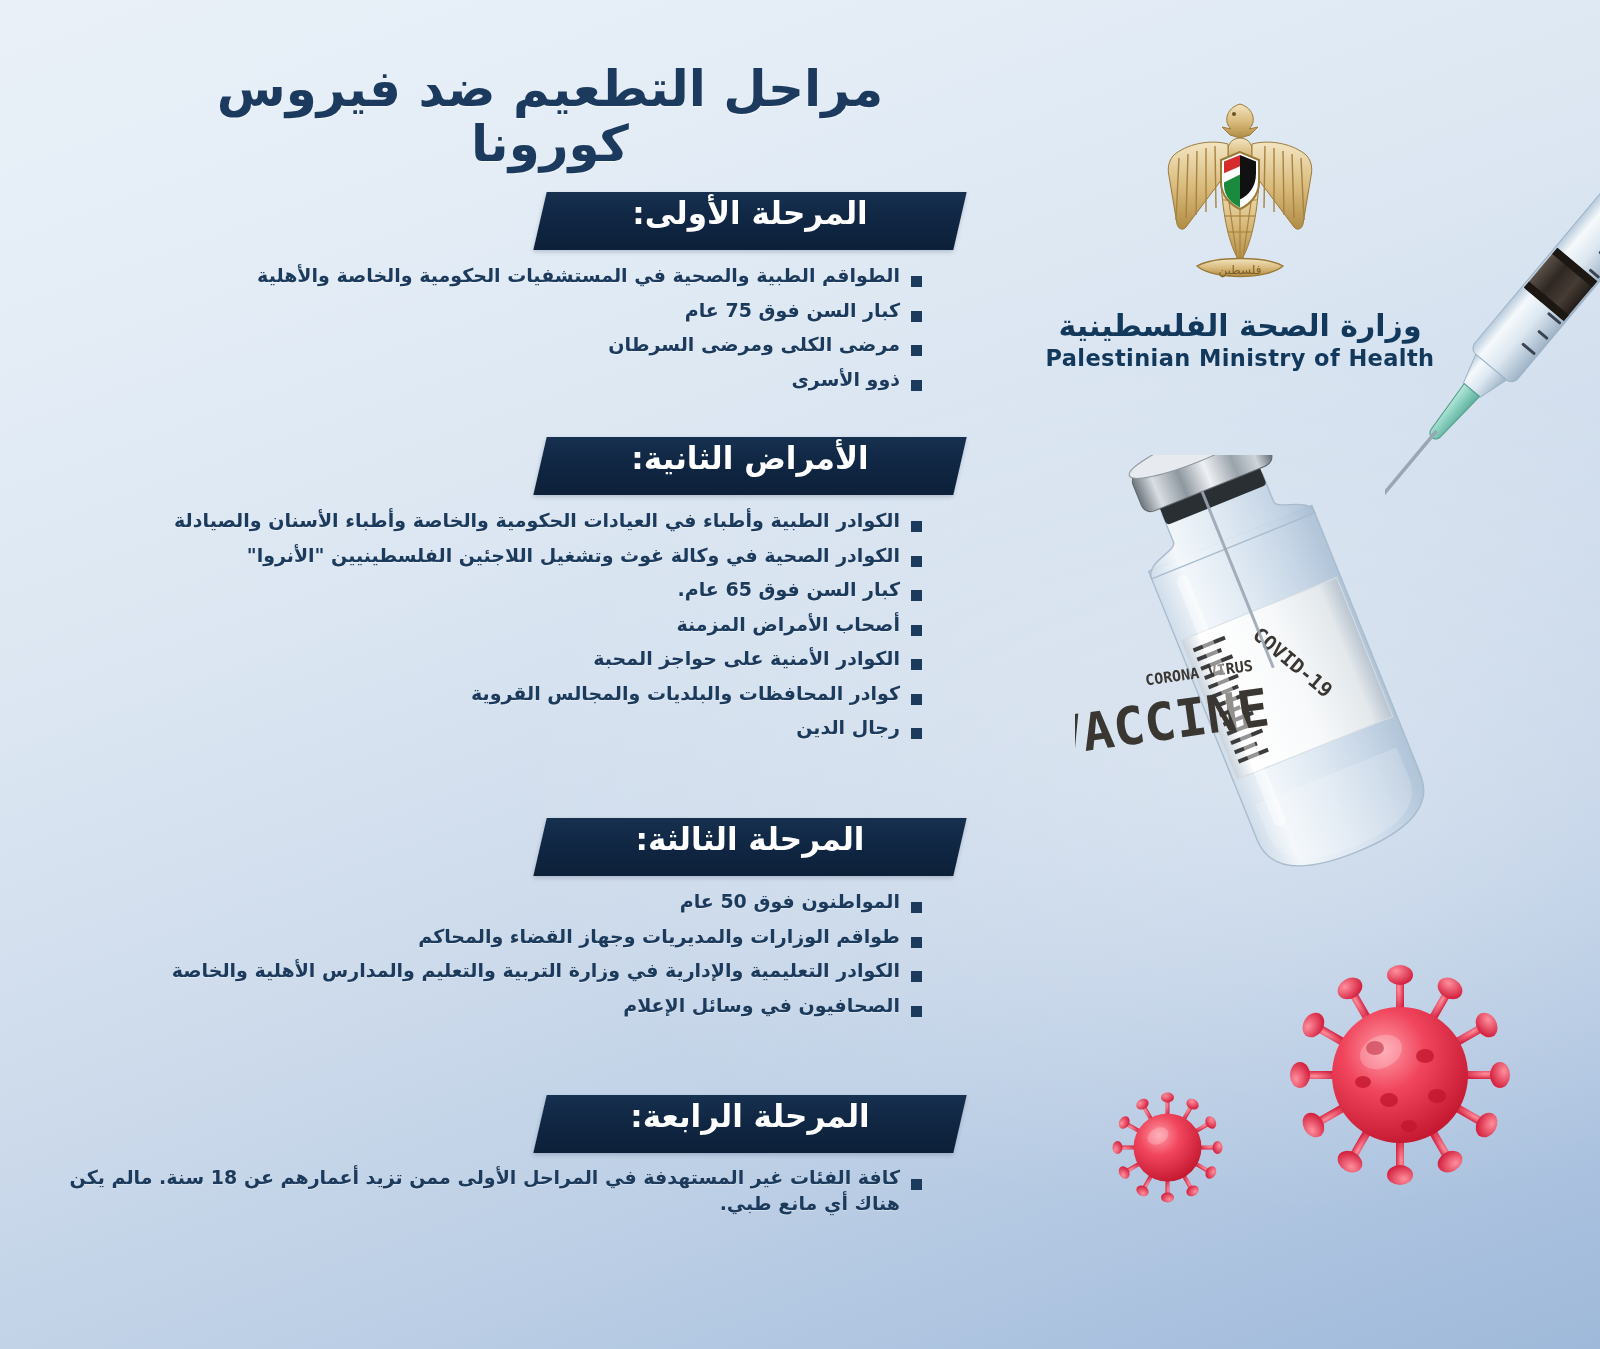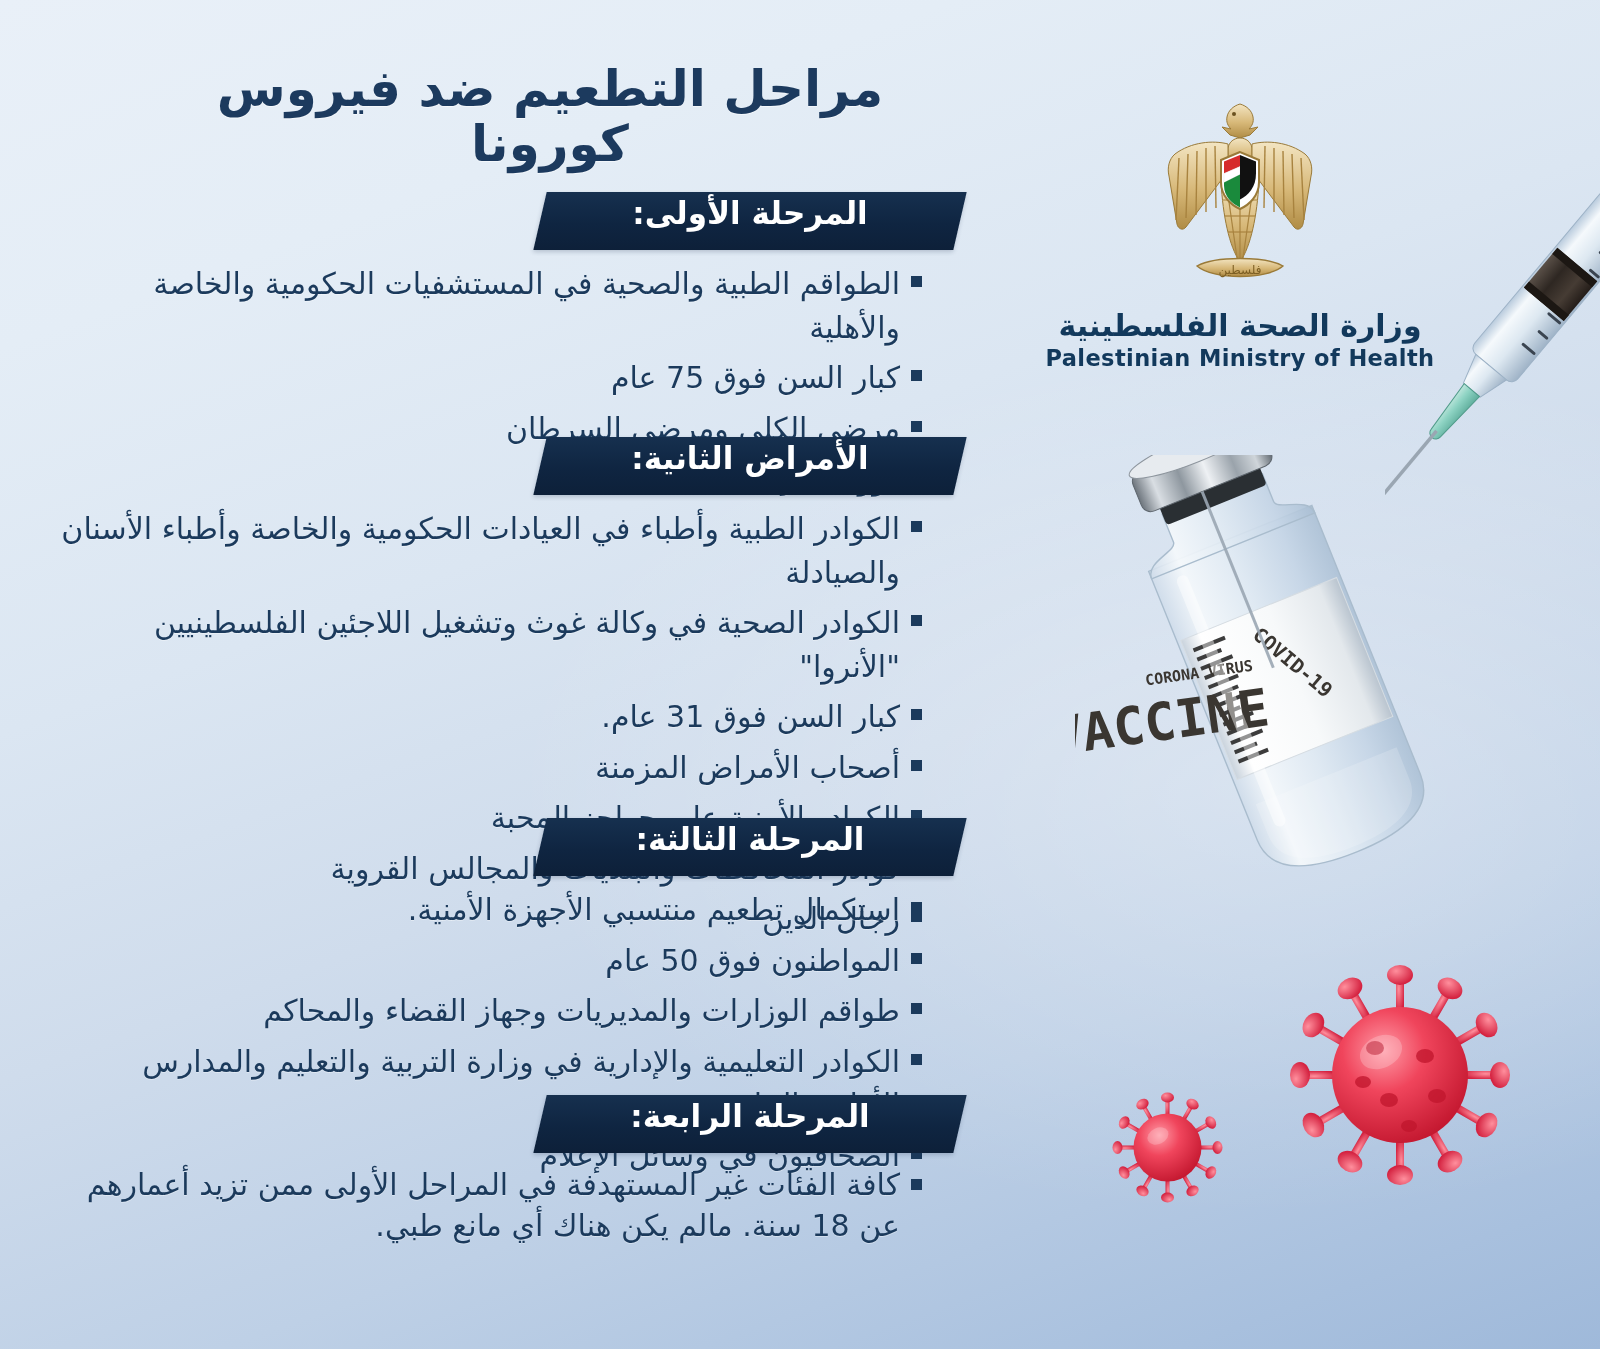--- a/index.html
+++ b/index.html
@@ -44,21 +44,21 @@
   ul.items{
     list-style:none;margin:0;padding:0;
     margin-top:12px;
   }
   ul.items li{
     position:relative;
     padding-right:30px;padding-left:0;
     margin:0 50px 7px 60px;
     text-align:right;
     color:#1b3a5c;
-    font-size:30px;font-weight:normal;line-height:1.45;
+    font-size:19px;font-weight:bold;line-height:1.45;
     text-shadow:0 1px 0 rgba(255,255,255,.35);
   }
   ul.items li::before{
     content:"";position:absolute;right:8px;top:14px;
     width:11px;height:11px;background:#1b3a5c;
   }
   ul.items li.two-line{line-height:1.35;}
 
   
   .brand{
@@ -112,35 +112,34 @@
     </div>
 
     <div class="phase" style="top:437px;">
       <div class="banner-wrap">
         <div class="banner"></div>
         <div class="banner-text">الأمراض الثانية:</div>
       </div>
       <ul class="items">
         <li>الكوادر الطبية وأطباء في العيادات الحكومية والخاصة وأطباء الأسنان والصيادلة</li>
         <li>الكوادر الصحية في وكالة غوث وتشغيل اللاجئين الفلسطينيين "الأنروا"</li>
-        <li>كبار السن فوق 31 عام.</li>
+        <li>كبار السن فوق 65 عام.</li>
         <li>أصحاب الأمراض المزمنة</li>
         <li>الكوادر الأمنية على حواجز المحبة</li>
         <li>كوادر المحافظات والبلديات والمجالس القروية</li>
         <li>رجال الدين</li>
       </ul>
     </div>
 
     <div class="phase" style="top:818px;">
       <div class="banner-wrap">
         <div class="banner"></div>
         <div class="banner-text">المرحلة الثالثة:</div>
       </div>
       <ul class="items">
-        <li>استكمال تطعيم منتسبي الأجهزة الأمنية.</li>
         <li>المواطنون فوق 50 عام</li>
         <li>طواقم الوزارات والمديريات وجهاز القضاء والمحاكم</li>
         <li>الكوادر التعليمية  والإدارية في وزارة التربية والتعليم والمدارس الأهلية والخاصة</li>
         <li>الصحافيون في وسائل الإعلام</li>
       </ul>
     </div>
 
     <div class="phase" style="top:1095px;">
       <div class="banner-wrap">
         <div class="banner"></div>

